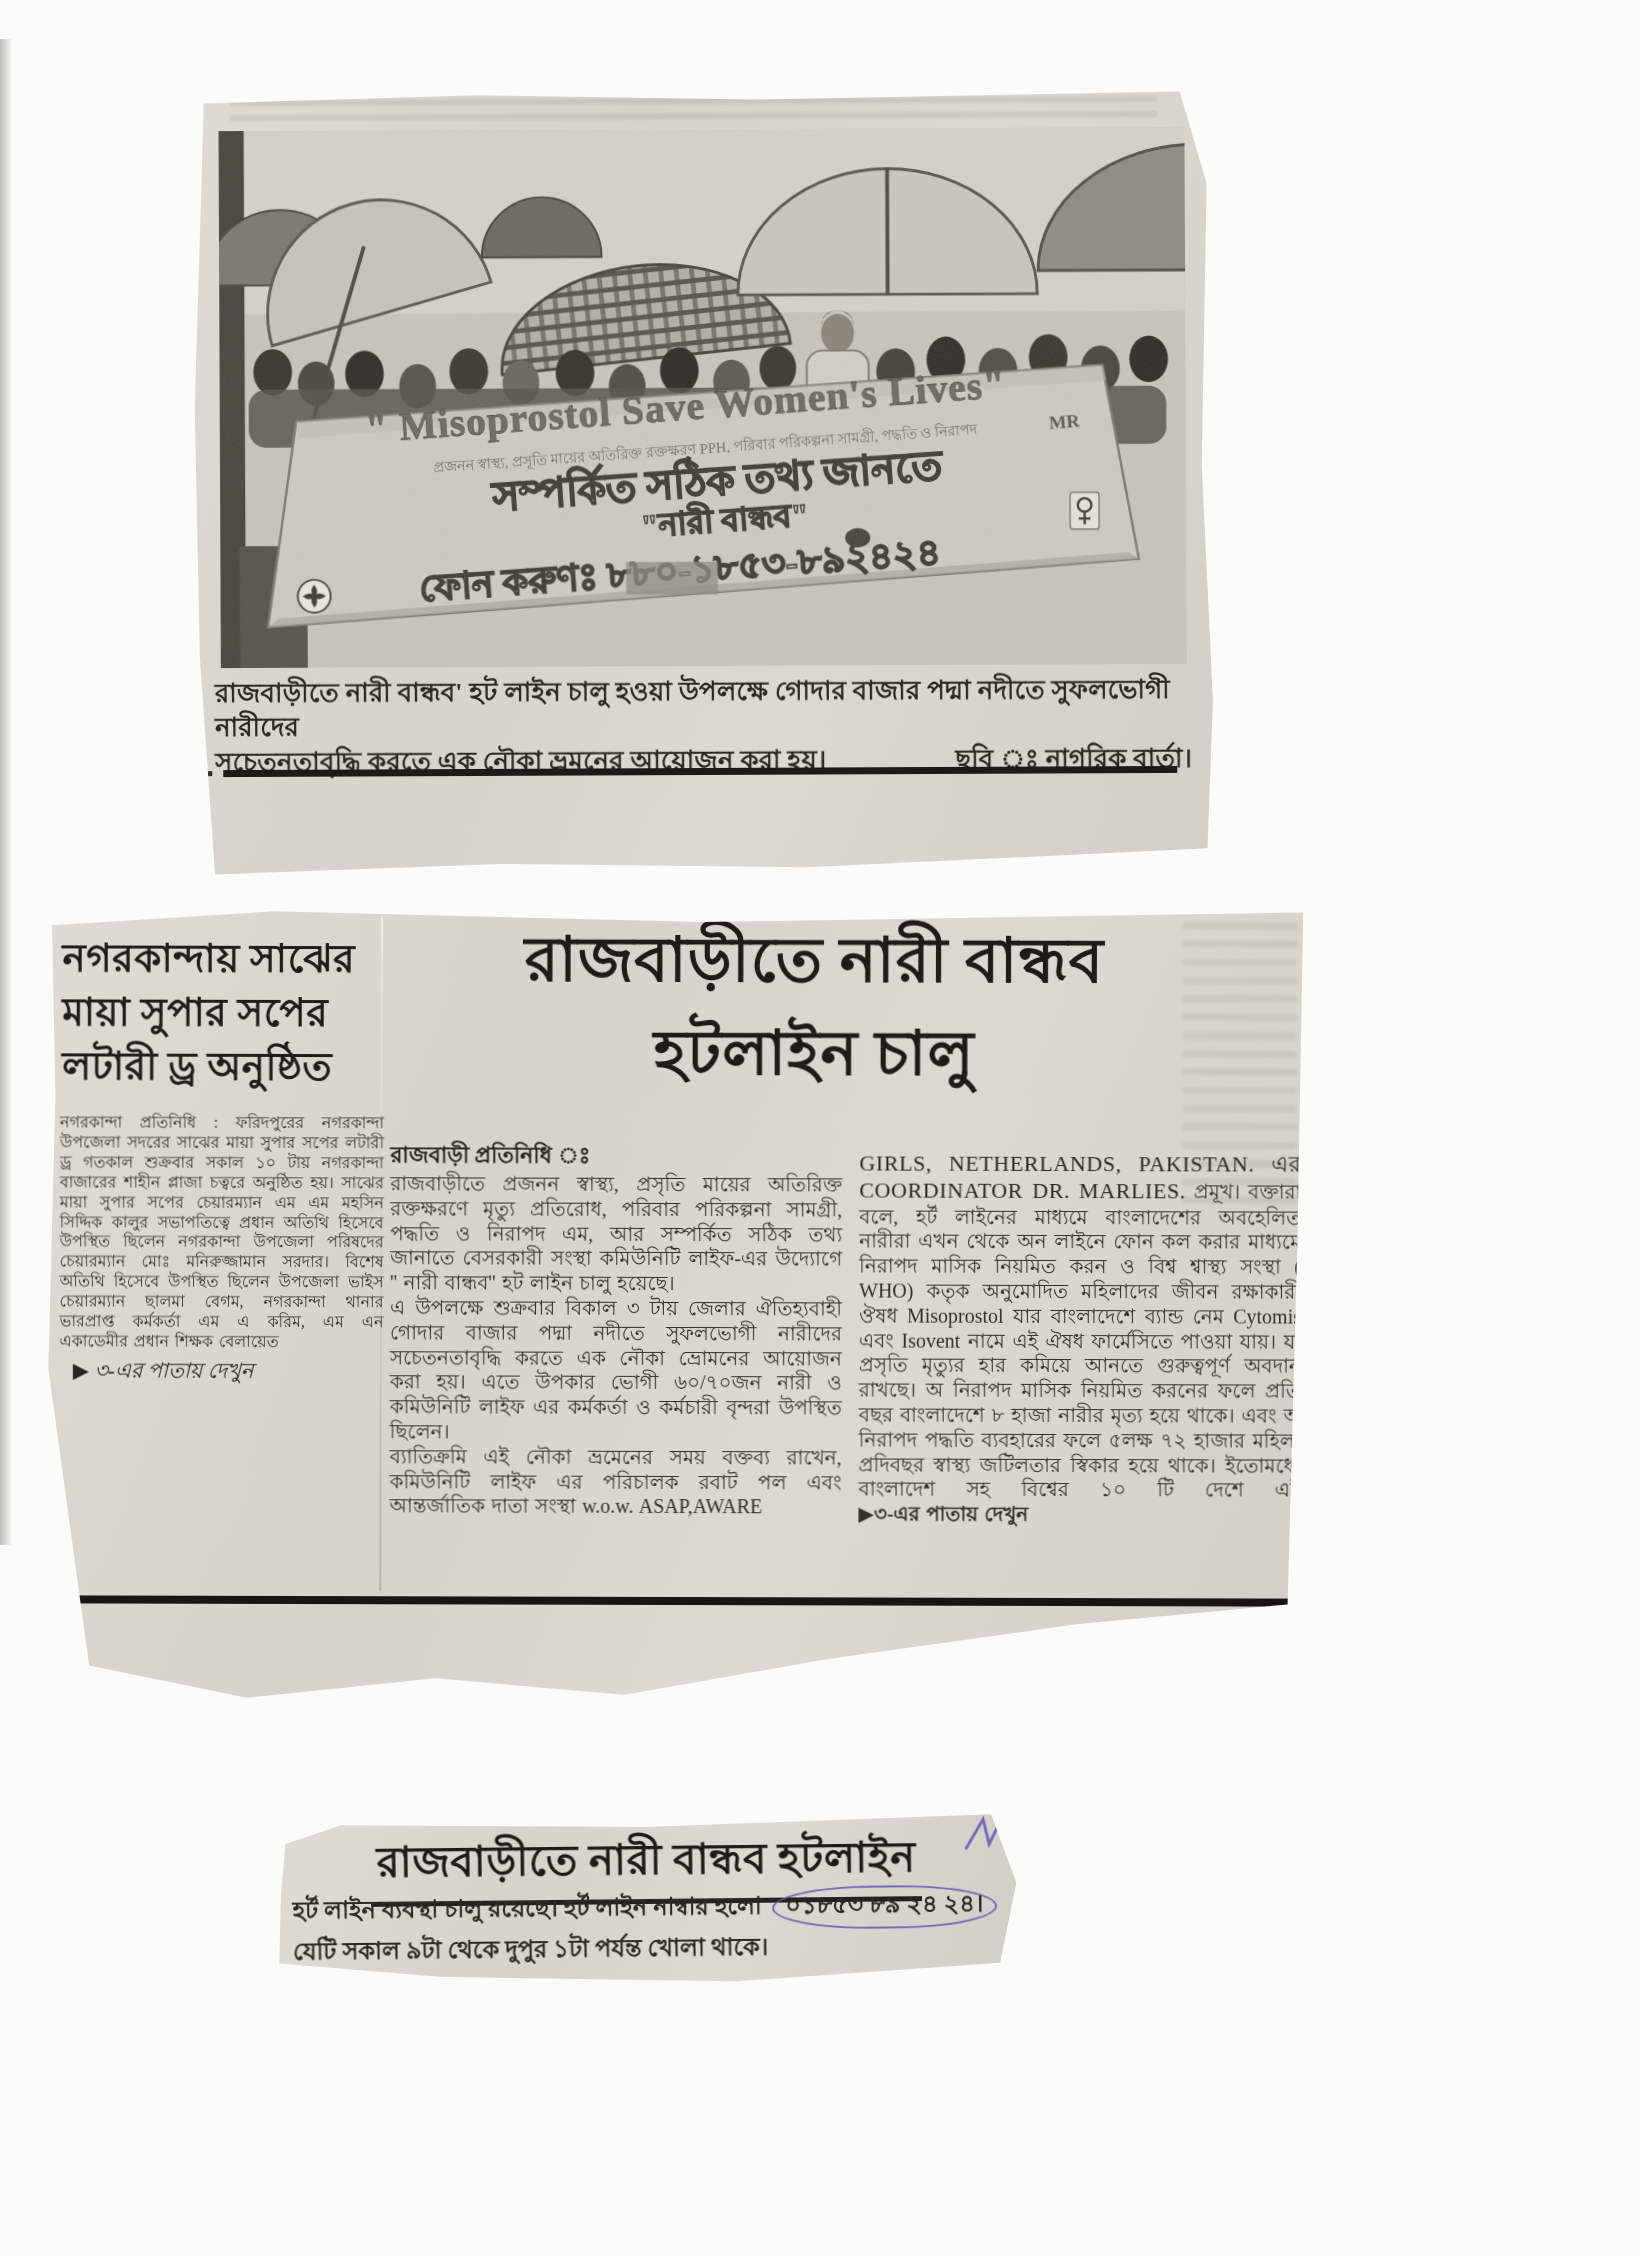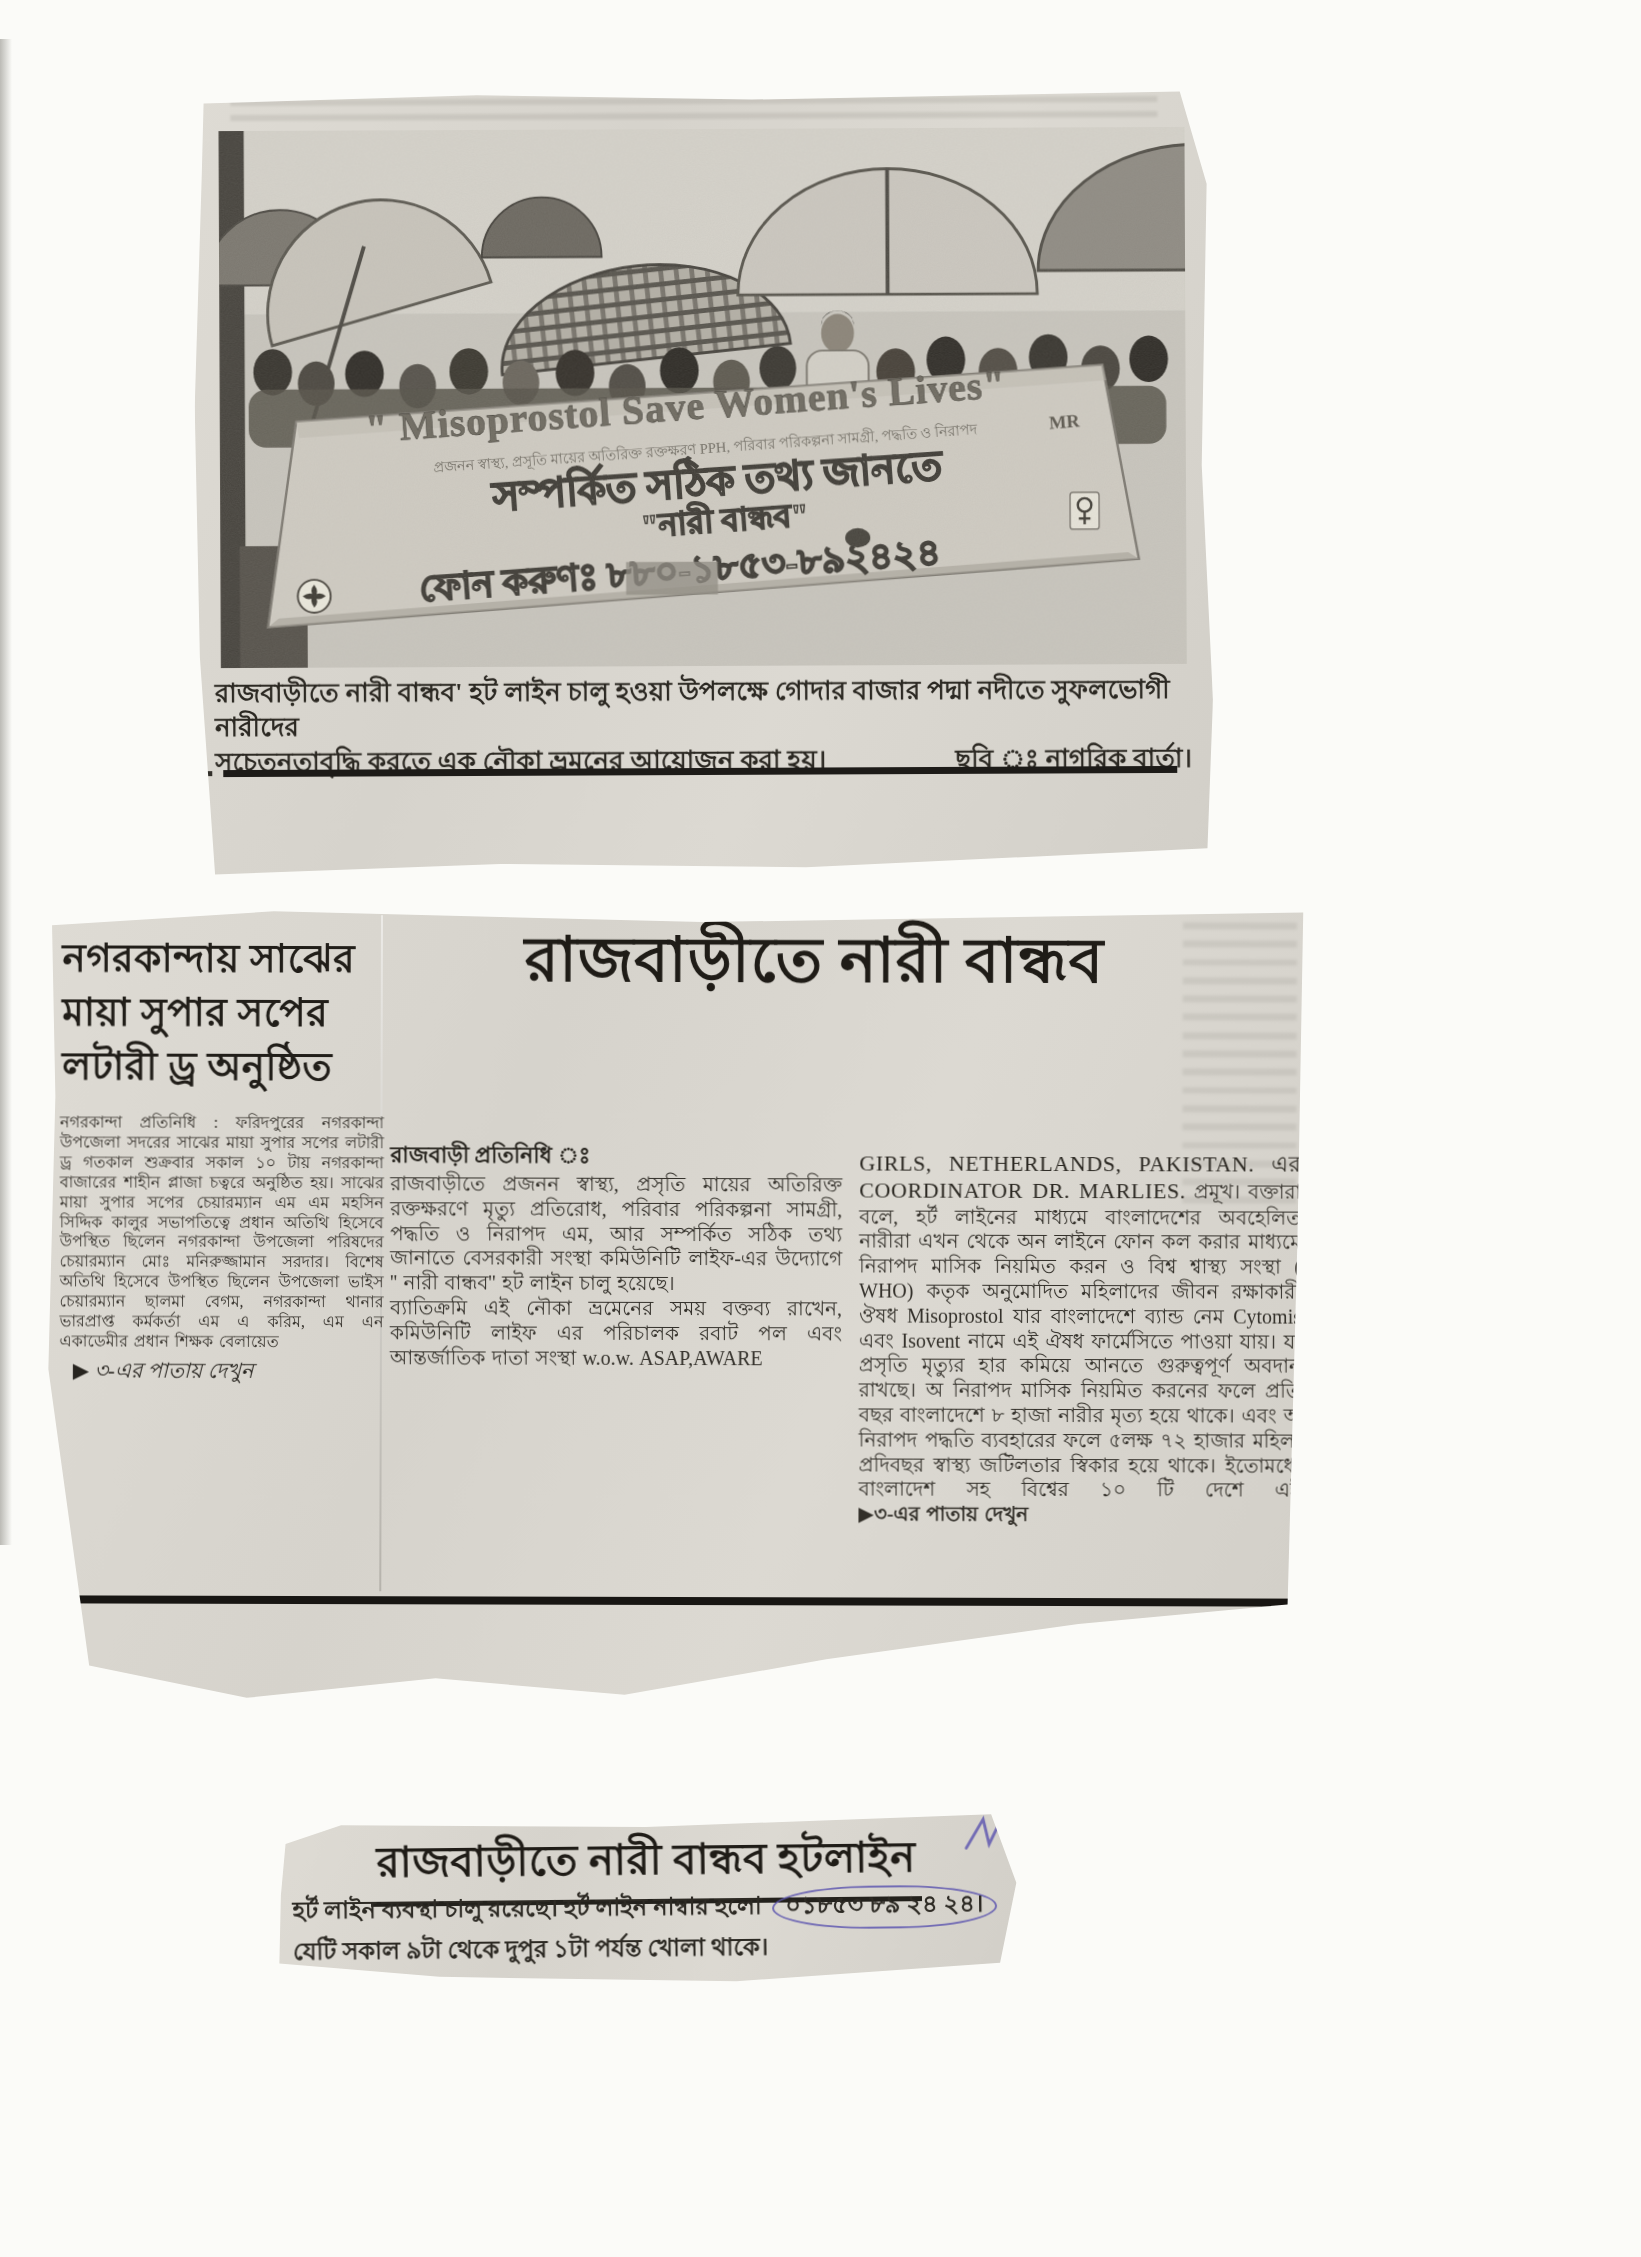--- a/index.html
+++ b/index.html
@@ -212,26 +212,28 @@
         <span>নগরকান্দায় সাঝের</span><br>
         <span>মায়া সুপার সপের</span><br>
         <span>লটারী ড্র অনুষ্ঠিত</span>
       </div>
       <div class="left-body">নগরকান্দা প্রতিনিধি : ফরিদপুরের নগরকান্দা উপজেলা সদরের সাঝের মায়া সুপার সপের লটারী ড্র গতকাল শুক্রবার সকাল ১০ টায় নগরকান্দা বাজারের শাহীন প্লাজা চত্বরে অনুষ্ঠিত হয়। সাঝের মায়া সুপার সপের চেয়ারম্যান এম এম মহসিন সিদ্দিক কালুর সভাপতিত্বে প্রধান অতিথি হিসেবে উপস্থিত ছিলেন নগরকান্দা উপজেলা পরিষদের চেয়ারম্যান মোঃ মনিরুজ্জামান সরদার। বিশেষ অতিথি হিসেবে উপস্থিত ছিলেন উপজেলা ভাইস চেয়ারম্যান ছালমা বেগম, নগরকান্দা থানার ভারপ্রাপ্ত কর্মকর্তা এম এ করিম, এম এন একাডেমীর প্রধান শিক্ষক বেলায়েত</div>
       <div class="jump-note">▶ ৩-এর পাতায় দেখুন</div>
     </div>
 
     <div class="main-headline">
       <span>রাজবাড়ীতে নারী বান্ধব</span><br>
+      <span>হটলাইন চালু</span>
     </div>
 
     <div class="byline">রাজবাড়ী প্রতিনিধি ঃ</div>
 
     <div class="article-col col1">
       <div>রাজবাড়ীতে প্রজনন স্বাস্থ্য, প্রসৃতি মায়ের অতিরিক্ত রক্তক্ষরণে মৃত্যু প্রতিরোধ, পরিবার পরিকল্পনা সামগ্রী, পদ্ধতি ও নিরাপদ এম, আর সম্পর্কিত সঠিক তথ্য জানাতে বেসরকারী সংস্থা কমিউনিটি লাইফ-এর উদ্যোগে '' নারী বান্ধব'' হট লাইন চালু হয়েছে।</div>
+      <div>এ উপলক্ষে শুক্রবার বিকাল ৩ টায় জেলার ঐতিহ্যবাহী গোদার বাজার পদ্মা নদীতে সুফলভোগী নারীদের সচেতনতাবৃদ্ধি করতে এক নৌকা ভ্রোমনের আয়োজন করা হয়। এতে উপকার ভোগী ৬০/৭০জন নারী ও কমিউনিটি লাইফ এর কর্মকর্তা ও কর্মচারী বৃন্দরা উপস্থিত ছিলেন।</div>
       <div>ব্যাতিক্রমি এই নৌকা ভ্রমেনের সময় বক্তব্য রাখেন, কমিউনিটি লাইফ এর পরিচালক রবাট পল এবং আন্তর্জাতিক দাতা সংস্থা w.o.w. ASAP,AWARE</div>
     </div>
 
     <div class="article-col col2">
       <span class="col2-lead">GIRLS, NETHERLANDS, PAKISTAN. এর COORDINATOR DR. MARLIES.</span>
       <span>প্রমূখ। বক্তারা বলে, হর্ট লাইনের মাধ্যমে বাংলাদেশের অবহেলিত নারীরা এখন থেকে অন লাইনে ফোন কল করার মাধ্যমে নিরাপদ মাসিক নিয়মিত করন ও বিশ্ব শ্বাস্থ্য সংস্থা ( WHO) কতৃক অনুমোদিত মহিলাদের জীবন রক্ষাকারী ঔষধ Misoprostol যার বাংলাদেশে ব্যান্ড নেম Cytomis এবং Isovent নামে এই ঐষধ ফার্মেসিতে পাওয়া যায়। যা প্রসৃতি মৃত্যুর হার কমিয়ে আনতে গুরুত্বপূর্ণ অবদান রাখছে। অ নিরাপদ মাসিক নিয়মিত করনের ফলে প্রতি বছর বাংলাদেশে ৮ হাজা নারীর মৃত্য হয়ে থাকে। এবং অ নিরাপদ পদ্ধতি ব্যবহারের ফলে ৫লক্ষ ৭২ হাজার মহিলা প্রদিবছর স্বাস্থ্য জটিলতার স্বিকার হয়ে থাকে। ইতোমধ্যে বাংলাদেশ সহ বিশ্বের ১০ টি দেশে এই</span>
       <span class="col-jump">▶৩-এর পাতায় দেখুন</span>
     </div>
 
     <div class="article-rule"></div>

